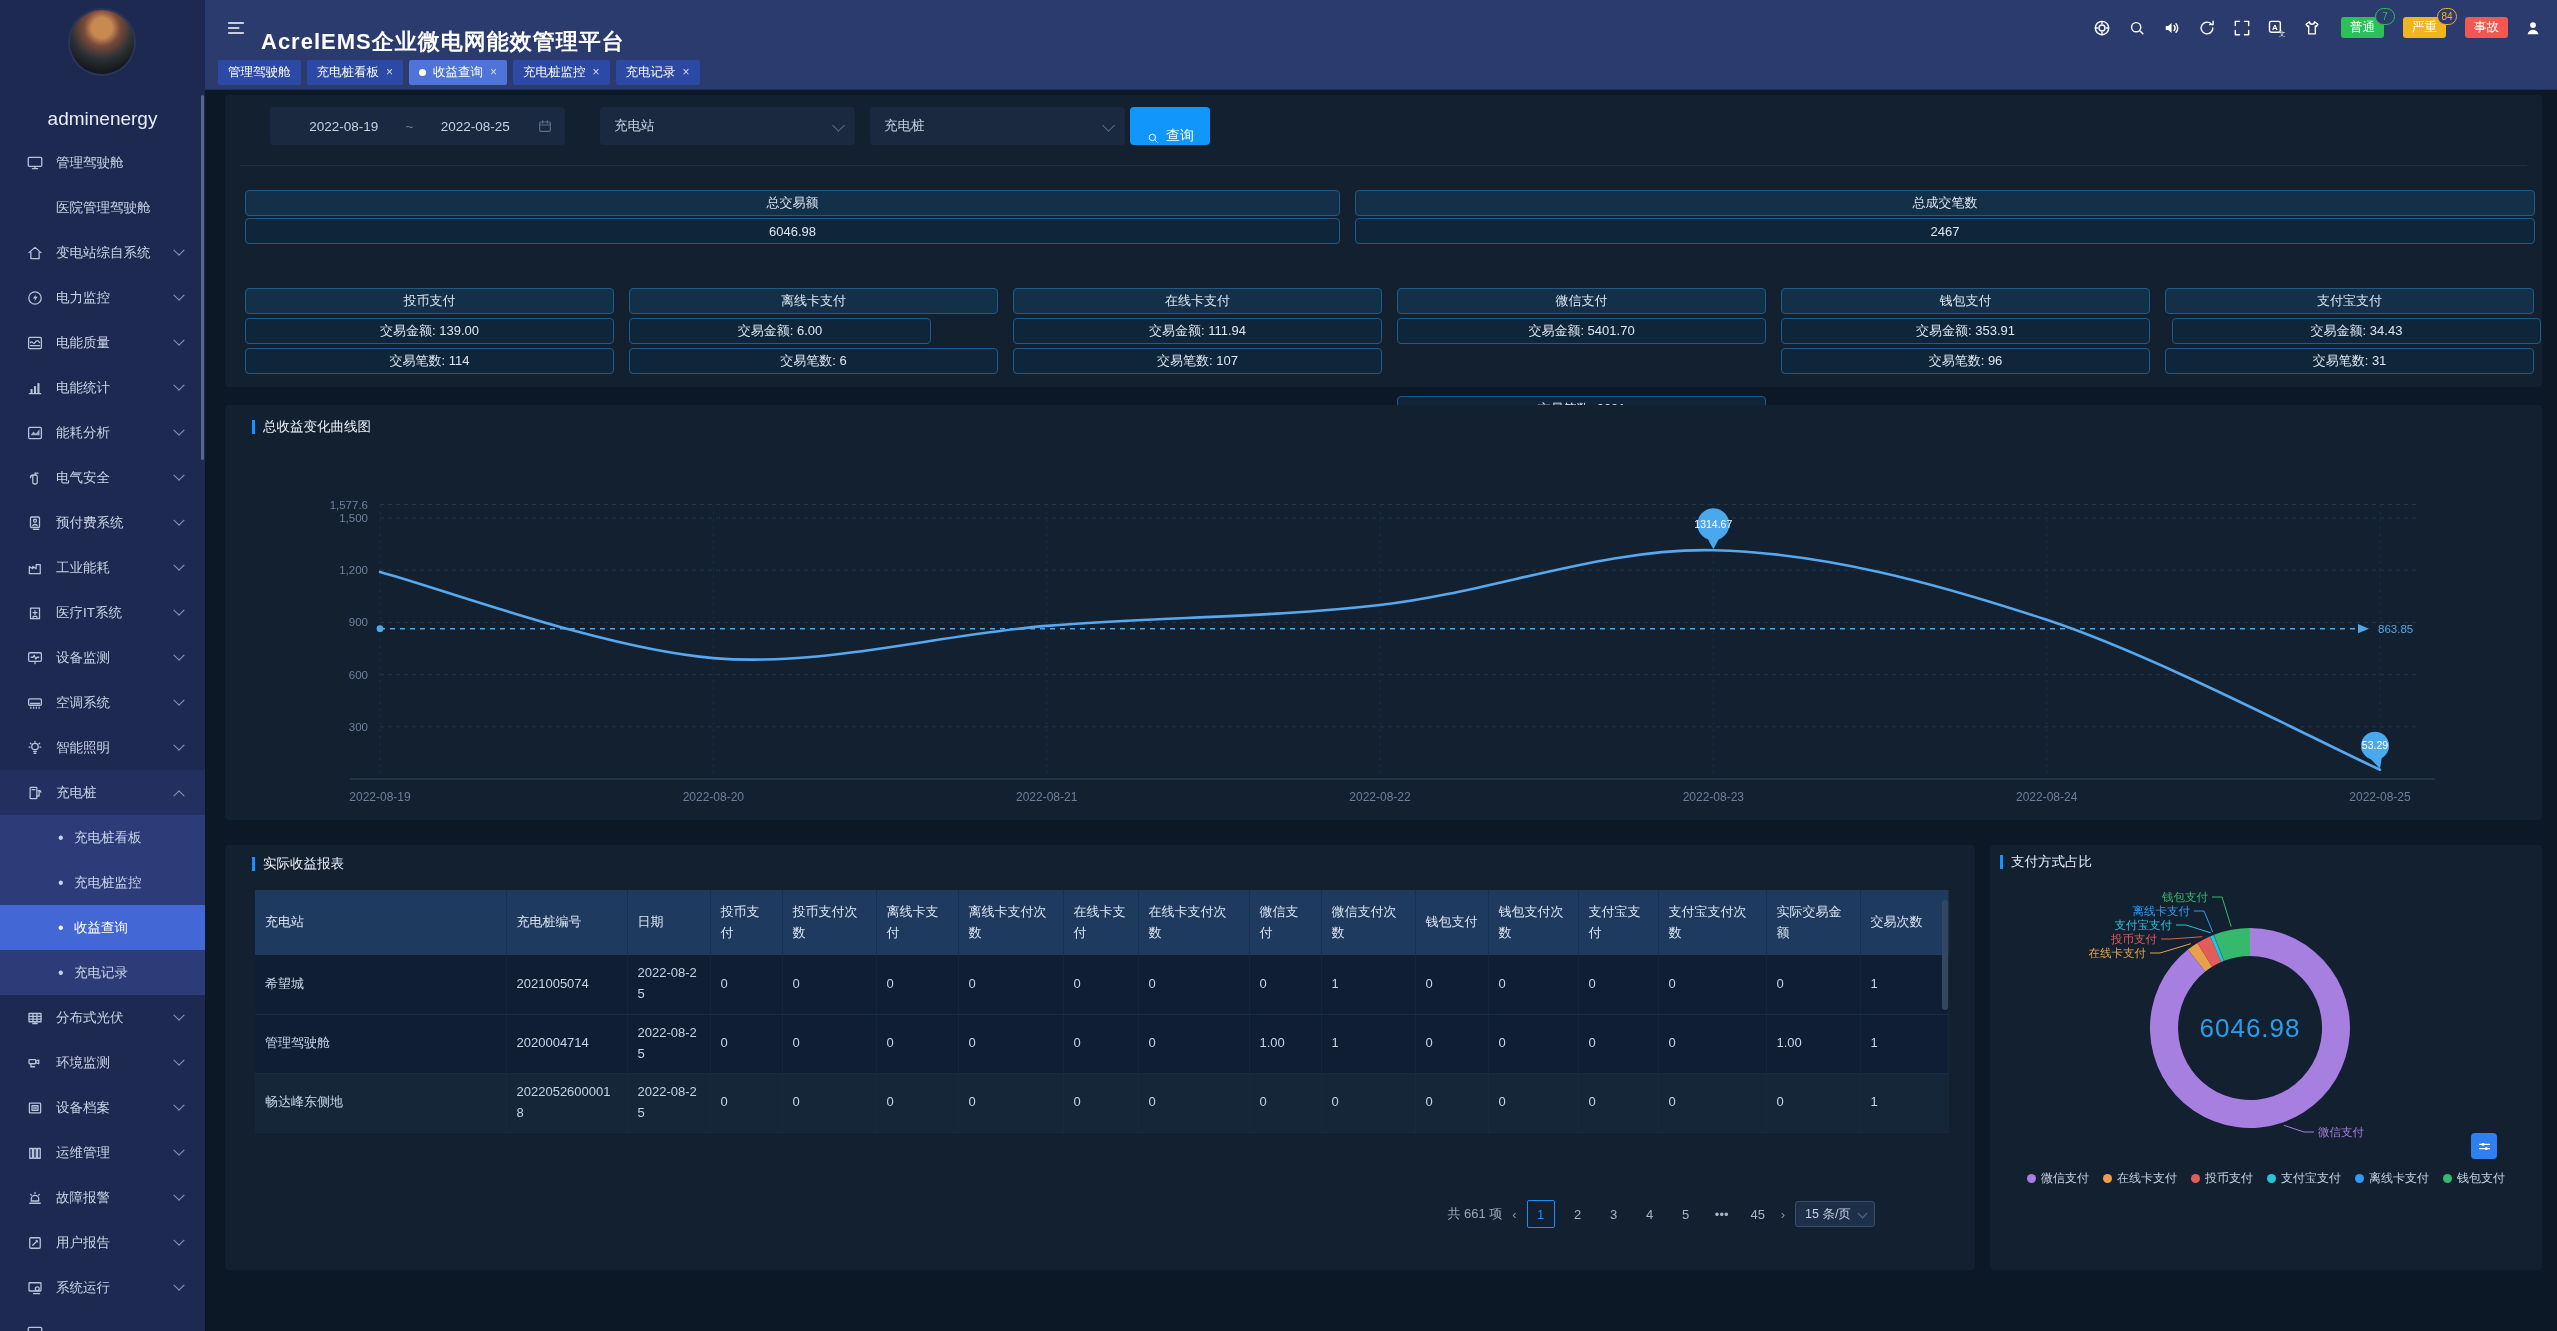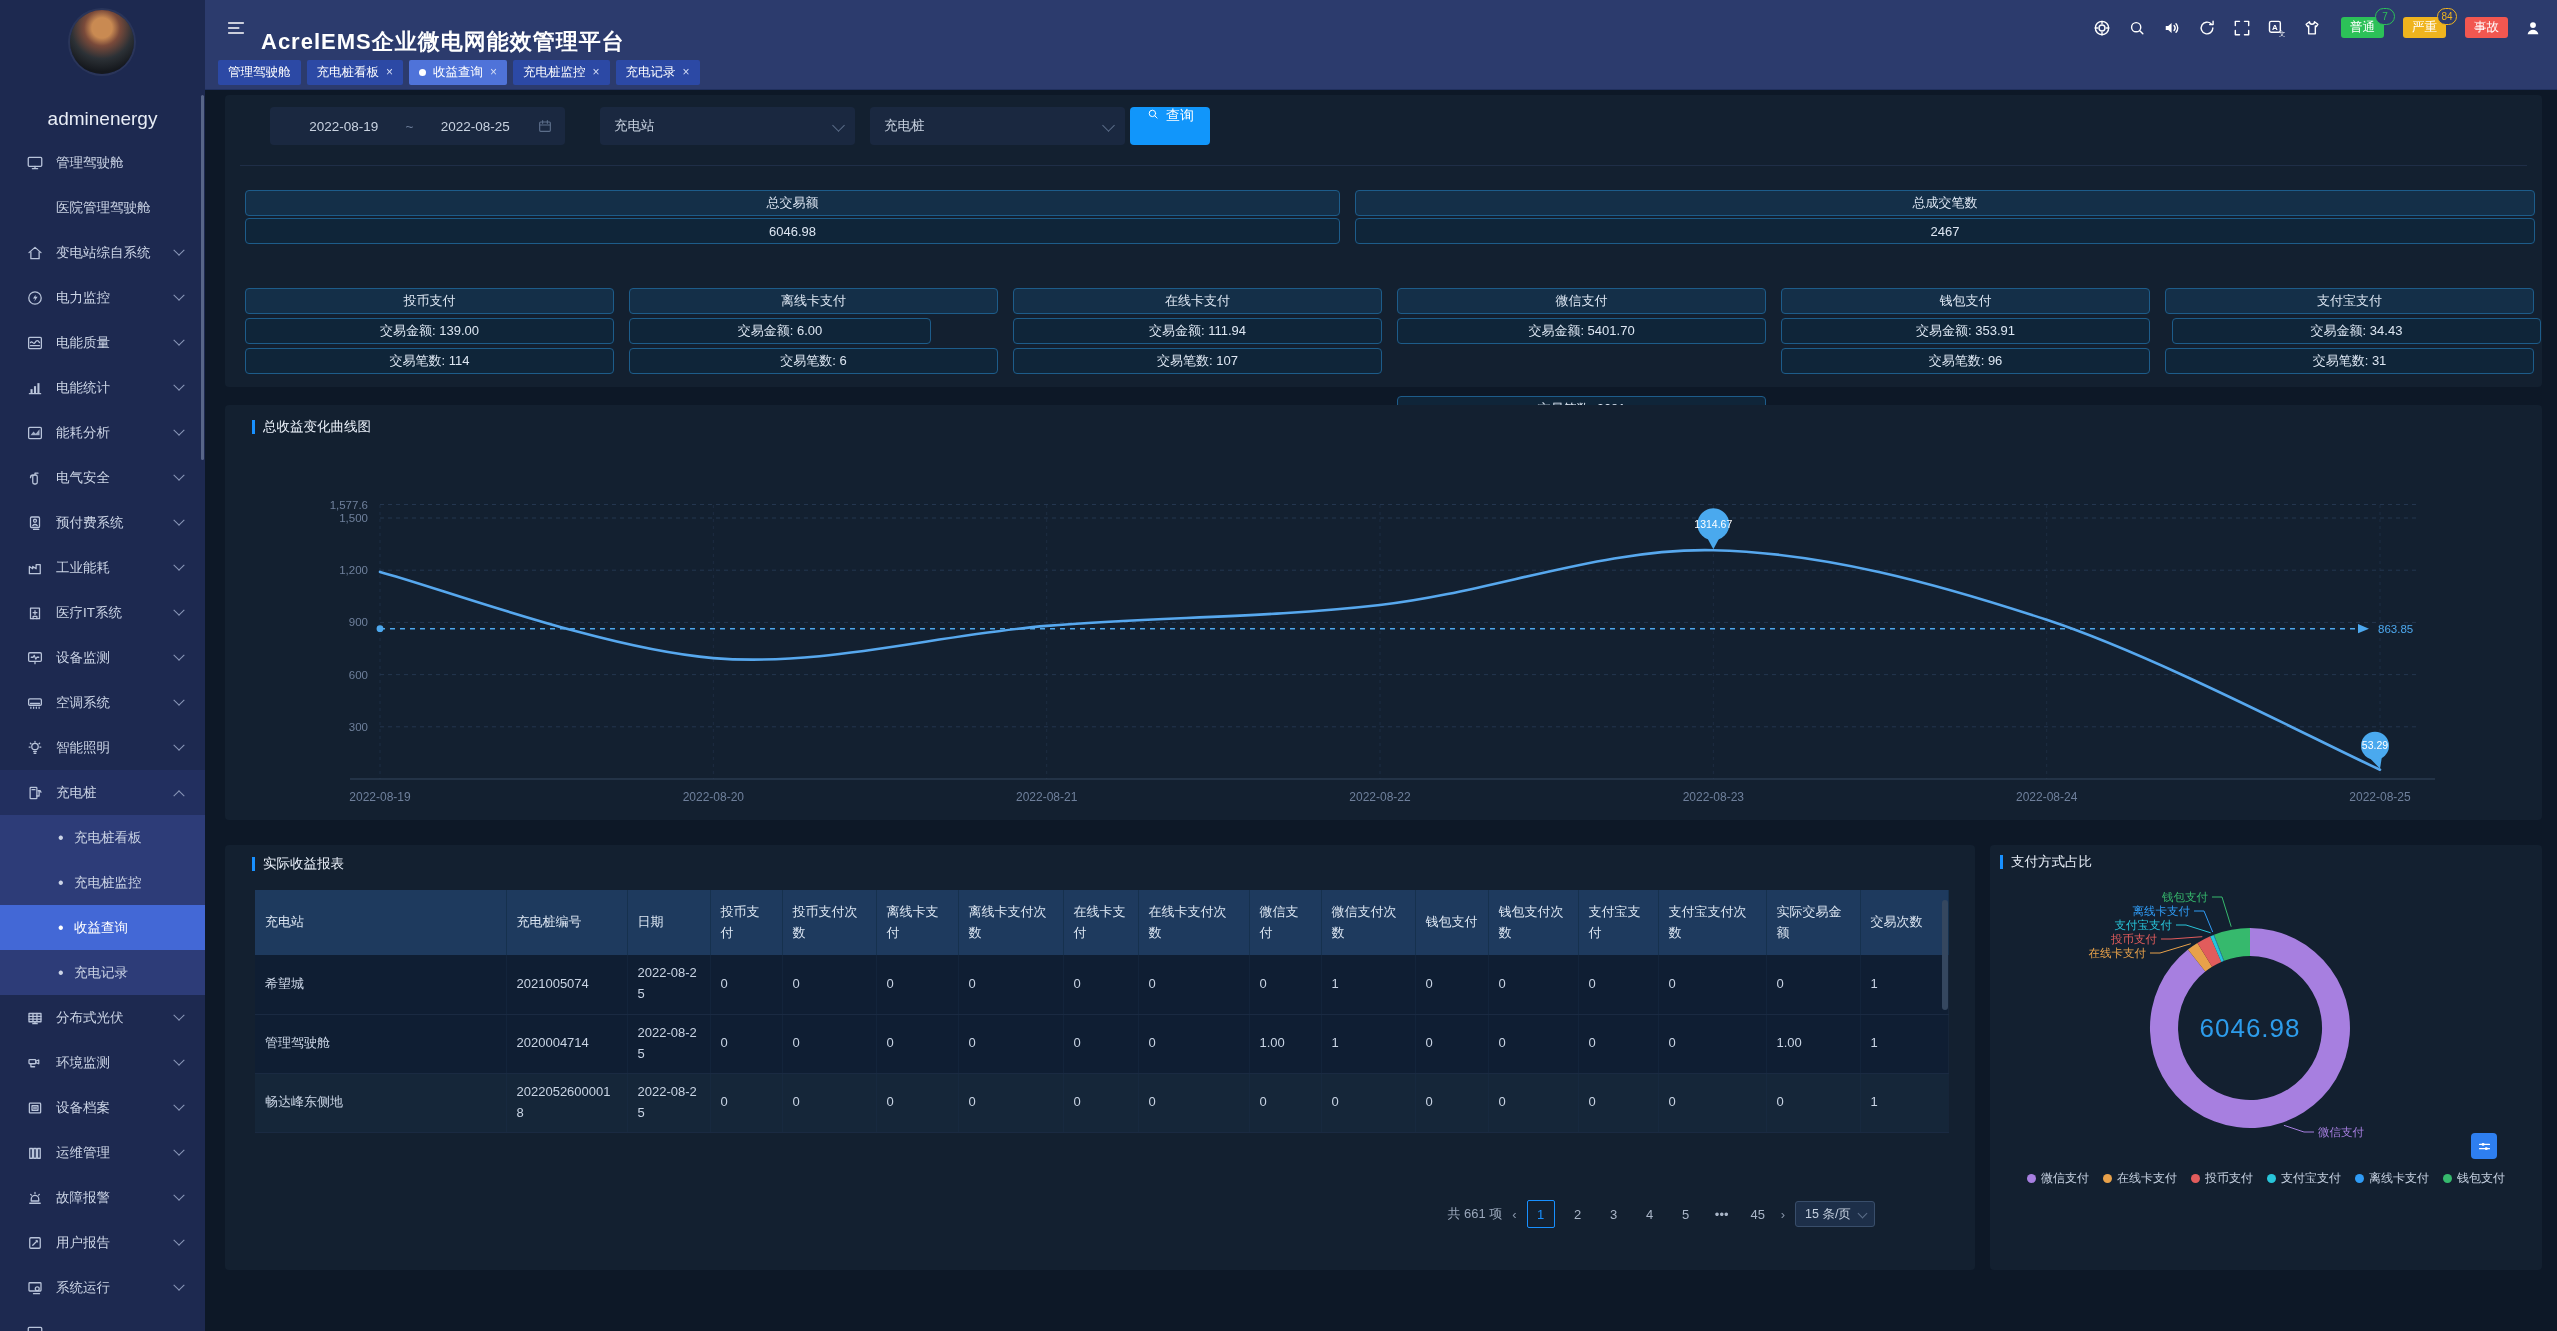--- a/index.html
+++ b/index.html
@@ -49,21 +49,21 @@
   #chartPanel{left:20px;top:315px;width:2317px;height:415px;}
   #tablePanel{left:20px;top:755px;width:1750px;height:425px;}
   #donutPanel{left:1785px;top:755px;width:552px;height:425px;}
   .ptitle{position:absolute;display:flex;align-items:center;gap:8px;font-size:13.5px;color:#eaf0f9;}
   .ptitle::before{content:"";display:block;width:3px;height:14px;background:#1890ff;}
   
   .f-input{position:absolute;top:12px;height:38px;background:#1a2840;border-radius:4px;display:flex;
            align-items:center;font-size:13.5px;color:#c8d2e0;box-sizing:border-box;cursor:pointer;}
   .sel-chev{position:absolute;right:12px;width:8px;height:8px;border-right:1.4px solid #5c6e8a;border-bottom:1.4px solid #5c6e8a;transform:rotate(45deg);top:14px;}
   .btn-query{position:absolute;top:12px;left:905px;width:80px;height:38px;background:#1196fb;border-radius:4px;
-             color:#fff;font-size:14px;display:flex;align-items:flex-start;justify-content:center;gap:6px;cursor:pointer;}
+             color:#fff;font-size:14px;display:flex;align-items:flex-end;justify-content:center;gap:6px;cursor:pointer;}
   .divider{position:absolute;left:15px;right:15px;top:70px;height:1px;background:#1f2e47;}
   
   .cardbox{position:absolute;height:26px;border:1px solid #1d5c8a;border-radius:4px;background:#0f2539;
            display:flex;align-items:center;justify-content:center;font-size:13px;color:#dde6f2;box-sizing:border-box;}
   .cardbox.t{background:#142f48;}
   
   table.rpt{border-collapse:collapse;table-layout:fixed;font-size:13px;}
   table.rpt th{background:#1e3a5e;color:#dce6f2;font-weight:400;text-align:left;padding:6px 10px;
                border-right:1px solid #16314e;line-height:1.55;vertical-align:middle;}
   table.rpt td{color:#c9d4e4;padding:6px 10px;border-right:1px solid rgba(30,48,75,.35);

